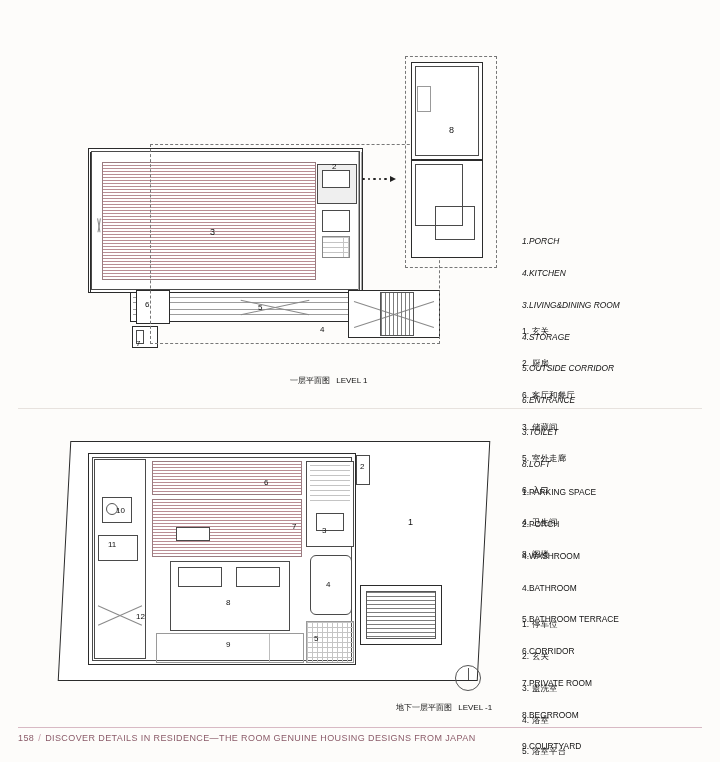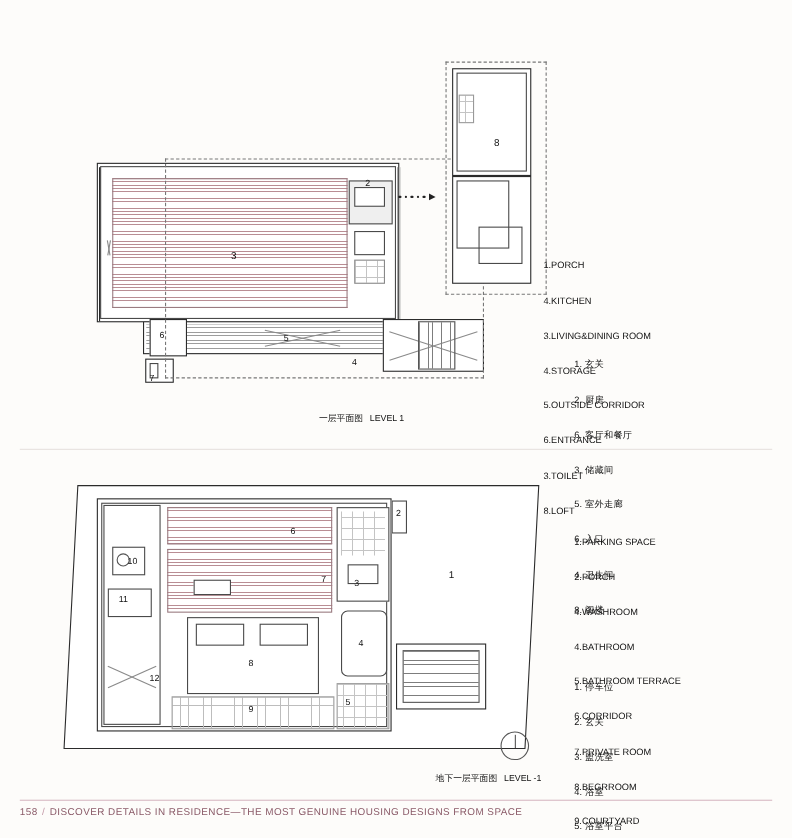--- a/index.html
+++ b/index.html
@@ -139,21 +139,21 @@
     <div class="outline" style="left:6px;top:104px;width:72px;height:98px;background:#fff;"></div>
     <div class="thin" style="left:10px;top:108px;width:48px;height:62px;"></div>
     <div class="thin" style="left:30px;top:150px;width:40px;height:34px;"></div>
   </div>
 
   <div class="caption" style="left:290px;top:375px;">
     <span>一层平面图</span>
     <span style="margin-left:4px;">LEVEL 1</span>
   </div>
 
-  <div class="legend" style="left:494px;top:215px;">
+  <div class="legend" style="left:522px;top:215px;font-style:italic;">
     <div>1.PORCH</div>
     <div>4.KITCHEN</div>
     <div>3.LIVING&amp;DINING ROOM</div>
     <div>4.STORAGE</div>
     <div>5.OUTSIDE CORRIDOR</div>
     <div>6.ENTRANCE</div>
     <div>3.TOILET</div>
     <div>8.LOFT</div>
   </div>
 
@@ -255,16 +255,16 @@
     
     
     
     
     
     
   </div>
 
   <div class="footer-rule"></div>
   <div class="footer">
-    <span class="pg">158</span><span class="sep">/</span><span>DISCOVER DETAILS IN RESIDENCE—THE MOST GENUINE HOUSING DESIGNS FROM SPACE</span>
+    <span class="pg">158</span><span class="sep">/</span><span>DISCOVER DETAILS IN RESIDENCE—THE ROOM GENUINE HOUSING DESIGNS FROM JAPAN</span>
   </div>
 
 </div>
 
 </body></html>

